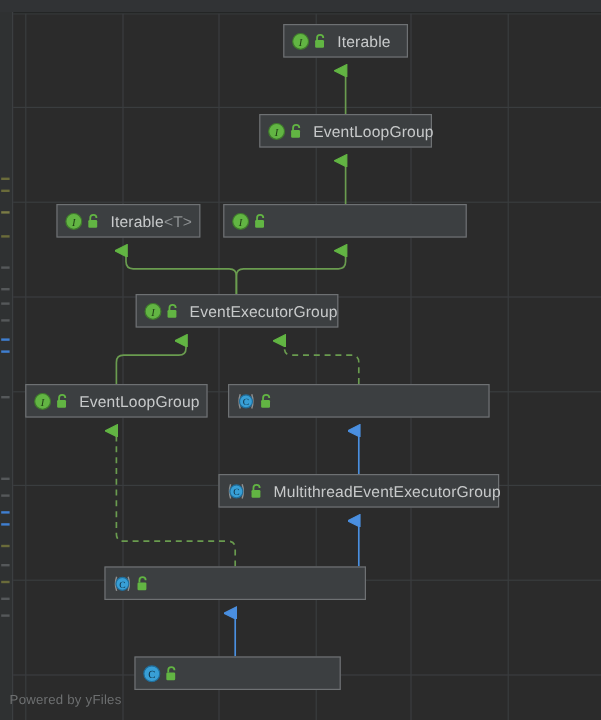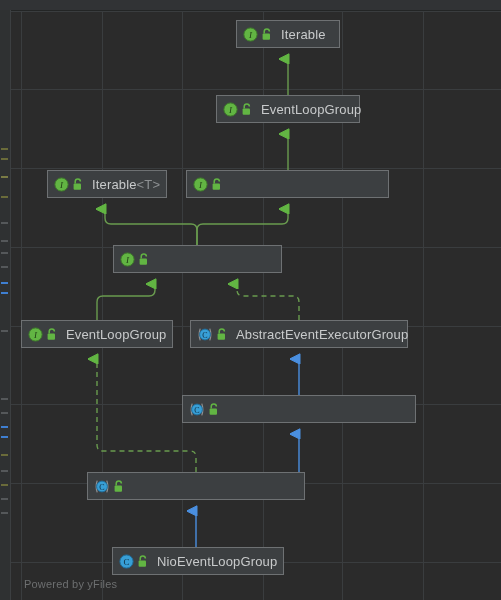--- a/index.html
+++ b/index.html
@@ -54,21 +54,21 @@
   .node .label{
     font-size:13px;
     color:#c8cacb;
     letter-spacing:.15px;
     line-height:1;
   }
   .node .label .generic{color:#8d9092;}
 
   
   #yfiles{
-    position:absolute;left:24px;top:578px;
+    position:absolute;left:8px;top:578px;
     font-size:11px;color:#6d6f70;letter-spacing:.2px;
     z-index:6;
   }
   #cnmark{
     position:absolute;right:12px;top:570px;
     font-size:12px;color:#56585a;letter-spacing:.5px;
     z-index:6;
   }
 </style>
 </head>
@@ -214,20 +214,21 @@
             <circle cx="7.5" cy="7.5" r="6.6" fill="#62b543" stroke="#3f7a2c" stroke-width="1"></circle>
             <text x="7.5" y="11" text-anchor="middle" font-size="9" font-style="italic" font-family="Liberation Serif, serif" fill="#1f3d14">I</text>
           </svg>
         </span>
         <span class="lockico">
           <svg width="12" height="13" viewBox="0 0 12 13">
             <path d="M3.2,5.4 V3.6 a2.6,2.6 0 0 1 5.2,0" fill="none" stroke="#62b543" stroke-width="1.5"></path>
             <rect x="1.6" y="5.4" width="7.4" height="6.4" rx="1" fill="#62b543"></rect>
           </svg>
         </span>
+        <span class="label">EventExecutorGroup</span>
       </div>
       <div class="node" style="left: 21px; top: 320px; width: 152px;">
         <span class="ico">
           <svg width="15" height="15" viewBox="0 0 15 15">
             <circle cx="7.5" cy="7.5" r="6.6" fill="#62b543" stroke="#3f7a2c" stroke-width="1"></circle>
             <text x="7.5" y="11" text-anchor="middle" font-size="9" font-style="italic" font-family="Liberation Serif, serif" fill="#1f3d14">I</text>
           </svg>
         </span>
         <span class="lockico">
           <svg width="12" height="13" viewBox="0 0 12 13">
@@ -245,37 +246,37 @@
             <circle cx="8" cy="7.5" r="5.4" fill="#389fd6" stroke="#1f6e9c" stroke-width="1"></circle>
             <text x="8" y="10.8" text-anchor="middle" font-size="8" font-family="Liberation Serif, serif" fill="#0e2e42">C</text>
           </svg>
         </span>
         <span class="lockico">
           <svg width="12" height="13" viewBox="0 0 12 13">
             <path d="M3.2,5.4 V3.6 a2.6,2.6 0 0 1 5.2,0" fill="none" stroke="#62b543" stroke-width="1.5"></path>
             <rect x="1.6" y="5.4" width="7.4" height="6.4" rx="1" fill="#62b543"></rect>
           </svg>
         </span>
-        <span class="label">AbstractEventExecutorGroup</span>
       </div>
       <div class="node" style="left: 182px; top: 395px; width: 234px;">
         <span class="ico">
           <svg width="16" height="15" viewBox="0 0 16 15">
             <path d="M3.2,1.6 Q1.2,7.5 3.2,13.4" fill="none" stroke="#8d9092" stroke-width="1.2"></path>
             <path d="M12.8,1.6 Q14.8,7.5 12.8,13.4" fill="none" stroke="#8d9092" stroke-width="1.2"></path>
             <circle cx="8" cy="7.5" r="5.4" fill="#389fd6" stroke="#1f6e9c" stroke-width="1"></circle>
             <text x="8" y="10.8" text-anchor="middle" font-size="8" font-family="Liberation Serif, serif" fill="#0e2e42">C</text>
           </svg>
         </span>
         <span class="lockico">
           <svg width="12" height="13" viewBox="0 0 12 13">
             <path d="M3.2,5.4 V3.6 a2.6,2.6 0 0 1 5.2,0" fill="none" stroke="#62b543" stroke-width="1.5"></path>
             <rect x="1.6" y="5.4" width="7.4" height="6.4" rx="1" fill="#62b543"></rect>
           </svg>
         </span>
+        <span class="label">MultithreadEventExecutorGroup</span>
       </div>
       <div class="node" style="left: 87px; top: 472px; width: 218px;">
         <span class="ico">
           <svg width="16" height="15" viewBox="0 0 16 15">
             <path d="M3.2,1.6 Q1.2,7.5 3.2,13.4" fill="none" stroke="#8d9092" stroke-width="1.2"></path>
             <path d="M12.8,1.6 Q14.8,7.5 12.8,13.4" fill="none" stroke="#8d9092" stroke-width="1.2"></path>
             <circle cx="8" cy="7.5" r="5.4" fill="#389fd6" stroke="#1f6e9c" stroke-width="1"></circle>
             <text x="8" y="10.8" text-anchor="middle" font-size="8" font-family="Liberation Serif, serif" fill="#0e2e42">C</text>
           </svg>
         </span>
@@ -292,18 +293,17 @@
             <circle cx="7.5" cy="7.5" r="6.6" fill="#389fd6" stroke="#1f6e9c" stroke-width="1"></circle>
             <text x="7.5" y="11" text-anchor="middle" font-size="9" font-family="Liberation Serif, serif" fill="#0e2e42">C</text>
           </svg>
         </span>
         <span class="lockico">
           <svg width="12" height="13" viewBox="0 0 12 13">
             <path d="M3.2,5.4 V3.6 a2.6,2.6 0 0 1 5.2,0" fill="none" stroke="#62b543" stroke-width="1.5"></path>
             <rect x="1.6" y="5.4" width="7.4" height="6.4" rx="1" fill="#62b543"></rect>
           </svg>
         </span>
-        <span class="label">NioEventLoopGroup</span>
       </div>
     </div>
 
   <div id="yfiles">Powered by yFiles</div>
 </div>
 
 </body></html>

